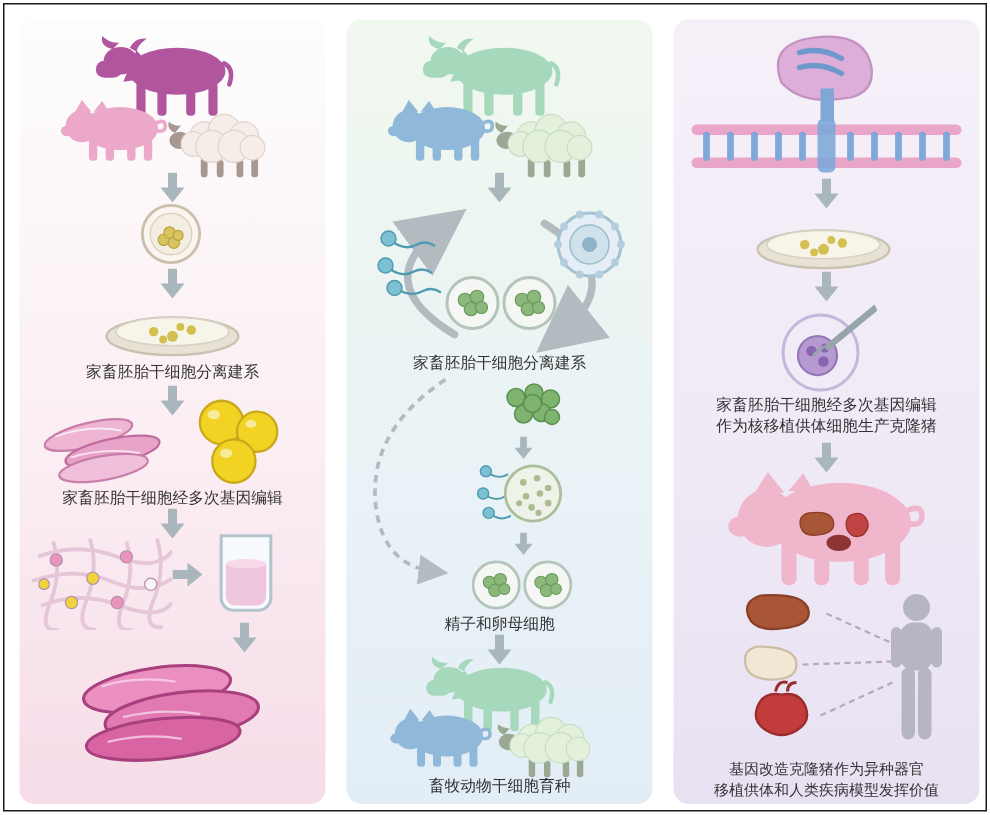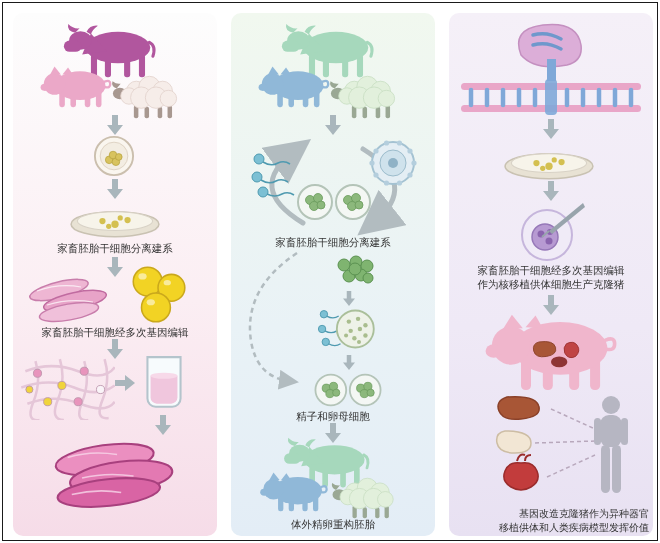--- a/index.html
+++ b/index.html
@@ -28,21 +28,21 @@
   .mp-induct{left:0;top:254px;width:100px;right:auto;}
   .mp-cluster{left:100px;top:240px;} .mp-ar2{left:112px;top:278px;}
   .mp-egg{left:84px;top:292px;} .mp-ar3{left:112px;top:342px;}
   .mp-pair2{left:78px;top:358px;} .mp-cap2{top:396px;} .mp-ar4{left:94px;top:410px;}
   .mp-cow2{left:52px;top:424px;} .mp-pig2{left:28px;top:458px;} .mp-sheep2{left:98px;top:462px;}
   .mp-cap3{top:504px;}
   
   .rp-dna{left:8px;top:8px;} .rp-ar1{left:94px;top:106px;} .rp-petri{left:54px;top:128px;}
   .rp-ar2{left:94px;top:168px;} .rp-inject{left:66px;top:188px;} .rp-cap1{top:250px;}
   .rp-ar3{left:94px;top:282px;} .rp-pig{left:28px;top:298px;} .rp-organs{left:10px;top:378px;}
-  .rp-cap2{top:494px;font-size:10px;text-align:right;}
+  .rp-cap2{top:494px;font-size:10px;}
 </style>
 </head>
 <body>
 
 <div class="stage">
   <div class="frame">
 
     <div class="panel panel-left">
       <div class="item lp-cow">
         <svg width="96" height="56" viewBox="0 0 110 64">
@@ -486,21 +486,21 @@
             <circle cx="33" cy="22" r="12"></circle>
               <circle cx="49" cy="17" r="13"></circle>
               <circle cx="65" cy="22" r="12"></circle>
             <circle cx="24" cy="28" r="10"></circle>
               <circle cx="39" cy="30" r="13"></circle>
               <circle cx="57" cy="30" r="13"></circle>
               <circle cx="72" cy="31" r="10"></circle>
           </g>
         </svg>
       </div>
-      <div class="cap mp-cap3">体外精卵重构胚胎</div>
+      <div class="cap mp-cap3">畜牧动物干细胞育种</div>
     </div>
 
     <div class="panel panel-right">
       <div class="item rp-dna">
         <svg width="188" height="96" viewBox="0 0 188 96">
           <rect x="4" y="62" width="180" height="7" rx="3.5" fill="#e9a6c8"></rect>
           <rect x="4" y="84" width="180" height="7" rx="3.5" fill="#e9a6c8"></rect>
           <g stroke="#7fa8d8" stroke-width="4.5" stroke-linecap="round">
             <line x1="14" y1="69" x2="14" y2="84"></line>
               <line x1="30" y1="69" x2="30" y2="84"></line>

